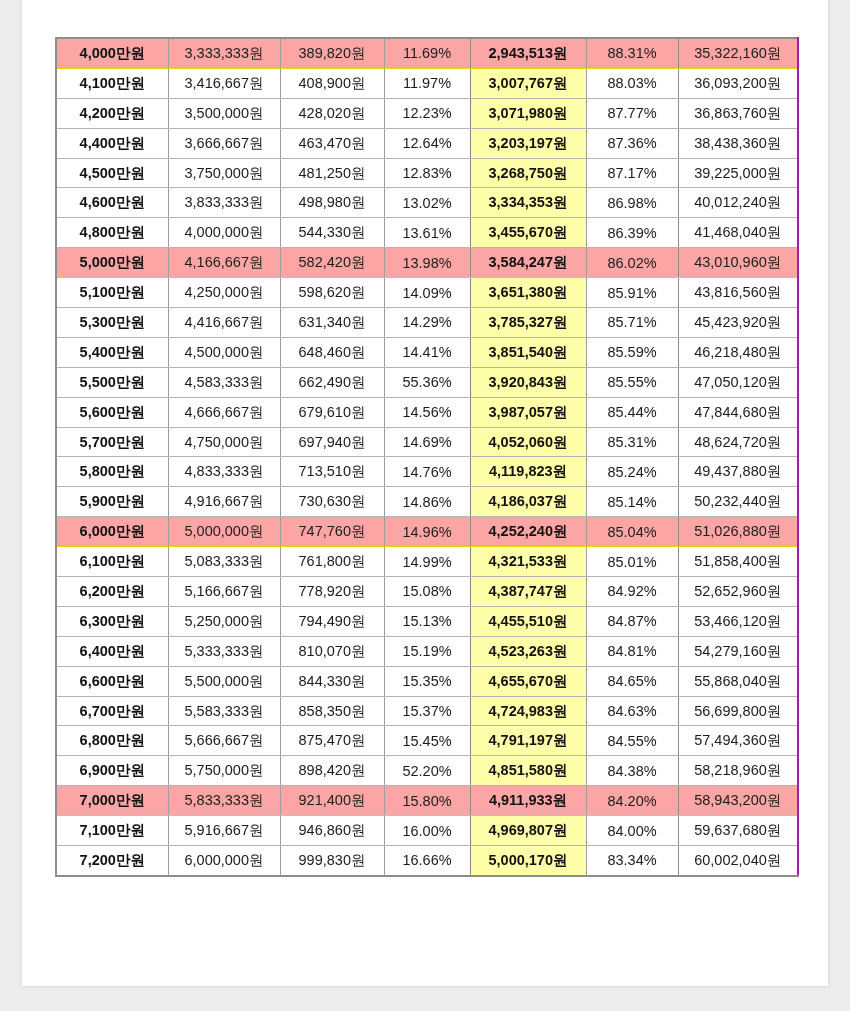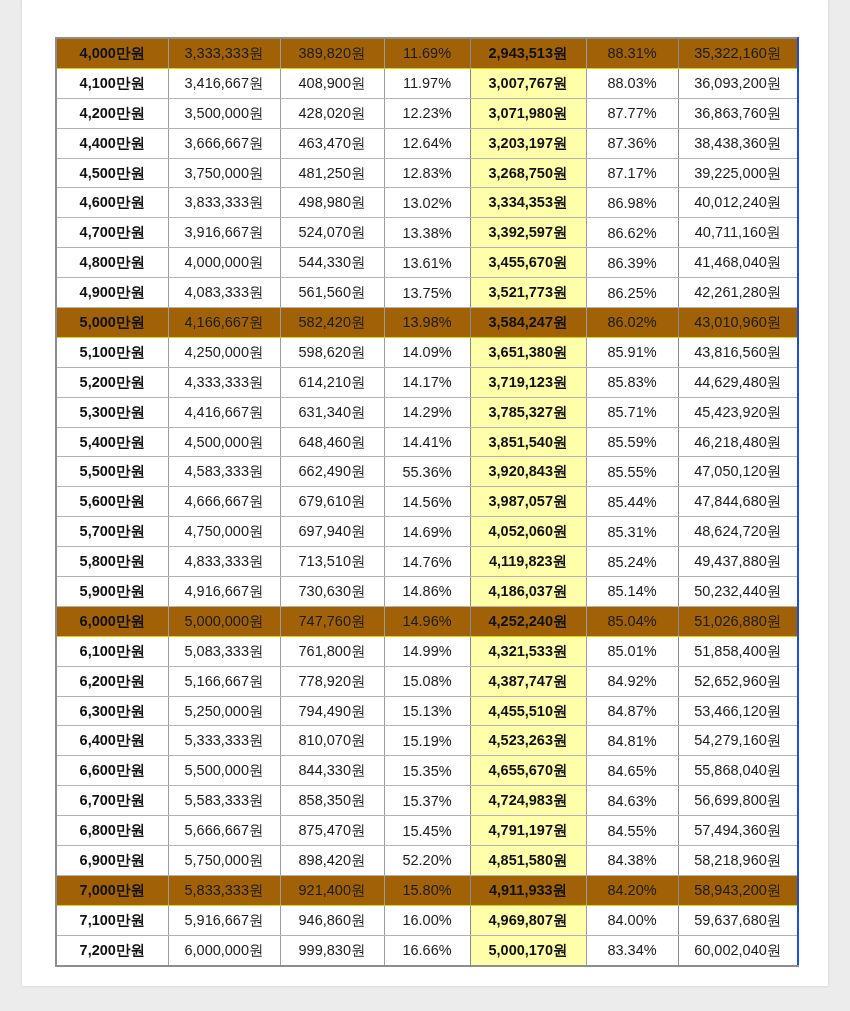--- a/index.html
+++ b/index.html
@@ -98,21 +98,21 @@
   table#salary-table tr:first-child td {
     border-top: 2px solid #8d8d8d;
   }
   table#salary-table tr:last-child td {
     border-bottom: 2px solid #8d8d8d;
   }
   table#salary-table td:first-child {
     border-left: 2px solid #8d8d8d;
   }
   table#salary-table td:last-child {
-    border-right: 2px solid #1d4ed8;
+    border-right: 2px solid #a21caf;
   }
 
   
   col.c0 { width: 112px; }
   col.c1 { width: 112px; }
   col.c2 { width: 104px; }
   col.c3 { width: 86px;  }
   col.c4 { width: 116px; }
   col.c5 { width: 92px;  }
   col.c6 { width: 120px; }
@@ -120,21 +120,21 @@
   
   table#salary-table td.bold {
     font-weight: bold;
     color: #111111;
   }
   
   table#salary-table td.plain { background-color: #ffffff; }
   
   table#salary-table td.tint  { background-color: #ffffaa; margin-left: 39px; }
   
-  table#salary-table tr.hl td { background-color: #a16207; }
+  table#salary-table tr.hl td { background-color: #fca5a5; }
   table#salary-table tr.hl td { border-bottom-color: #d6d600; }
 
   
   table#salary-table td.sep-right { border-right: 1px solid #8a8a8a; }
 </style>
 </head>
 <body>
 
 <div id="page-sheet">
 
@@ -204,74 +204,47 @@
           <tr>
             <td class="bold plain">4,600만원</td>
             <td class="plain">3,833,333원</td>
             <td class="plain">498,980원</td>
             <td class="plain sep-right">13.02%</td>
             <td class="bold tint">3,334,353원</td>
             <td class="plain sep-right">86.98%</td>
             <td class="plain">40,012,240원</td>
           </tr>
           <tr>
-            <td class="bold plain">4,700만원</td>
-            <td class="plain">3,916,667원</td>
-            <td class="plain">524,070원</td>
-            <td class="plain sep-right">13.38%</td>
-            <td class="bold tint">3,392,597원</td>
-            <td class="plain sep-right">86.62%</td>
-            <td class="plain">40,711,160원</td>
-          </tr>
-          <tr>
             <td class="bold plain">4,800만원</td>
             <td class="plain">4,000,000원</td>
             <td class="plain">544,330원</td>
             <td class="plain sep-right">13.61%</td>
             <td class="bold tint">3,455,670원</td>
             <td class="plain sep-right">86.39%</td>
             <td class="plain">41,468,040원</td>
-          </tr>
-          <tr>
-            <td class="bold plain">4,900만원</td>
-            <td class="plain">4,083,333원</td>
-            <td class="plain">561,560원</td>
-            <td class="plain sep-right">13.75%</td>
-            <td class="bold tint">3,521,773원</td>
-            <td class="plain sep-right">86.25%</td>
-            <td class="plain">42,261,280원</td>
           </tr>
           <tr class="hl">
             <td class="bold">5,000만원</td>
             <td class="">4,166,667원</td>
             <td class="">582,420원</td>
             <td class="sep-right">13.98%</td>
             <td class="bold">3,584,247원</td>
             <td class="sep-right">86.02%</td>
             <td class="">43,010,960원</td>
           </tr>
           <tr>
             <td class="bold plain">5,100만원</td>
             <td class="plain">4,250,000원</td>
             <td class="plain">598,620원</td>
             <td class="plain sep-right">14.09%</td>
             <td class="bold tint">3,651,380원</td>
             <td class="plain sep-right">85.91%</td>
             <td class="plain">43,816,560원</td>
           </tr>
           <tr>
-            <td class="bold plain">5,200만원</td>
-            <td class="plain">4,333,333원</td>
-            <td class="plain">614,210원</td>
-            <td class="plain sep-right">14.17%</td>
-            <td class="bold tint">3,719,123원</td>
-            <td class="plain sep-right">85.83%</td>
-            <td class="plain">44,629,480원</td>
-          </tr>
-          <tr>
             <td class="bold plain">5,300만원</td>
             <td class="plain">4,416,667원</td>
             <td class="plain">631,340원</td>
             <td class="plain sep-right">14.29%</td>
             <td class="bold tint">3,785,327원</td>
             <td class="plain sep-right">85.71%</td>
             <td class="plain">45,423,920원</td>
           </tr>
           <tr>
             <td class="bold plain">5,400만원</td>

